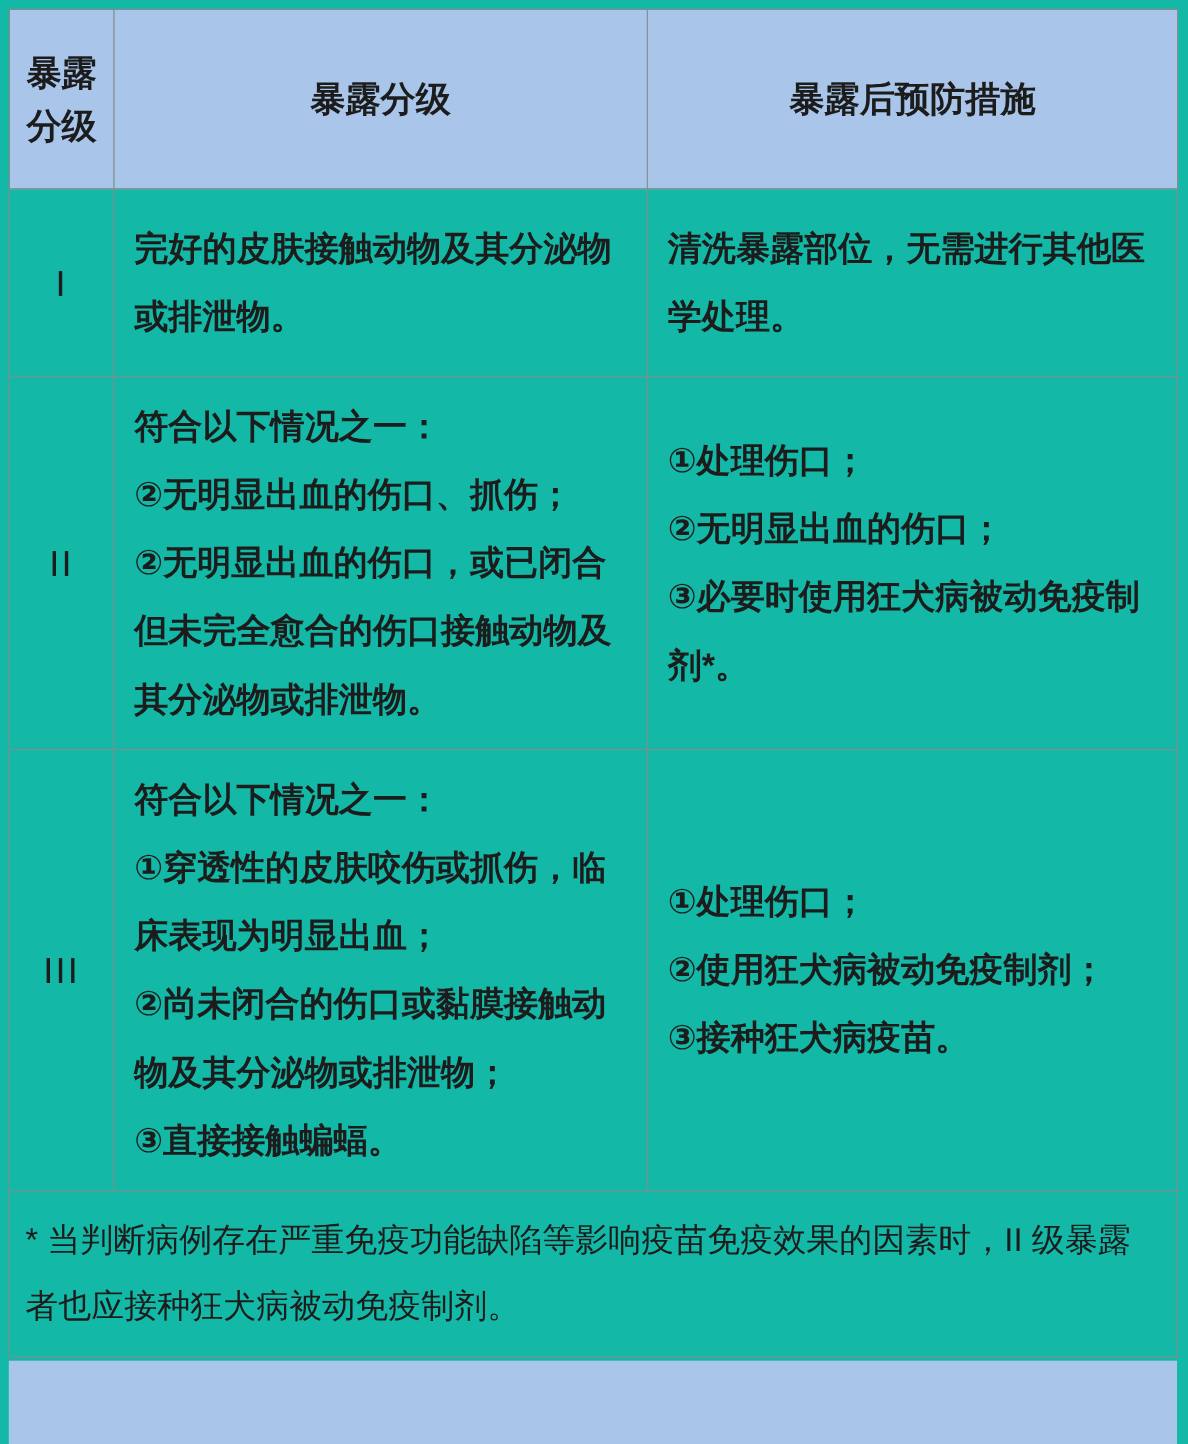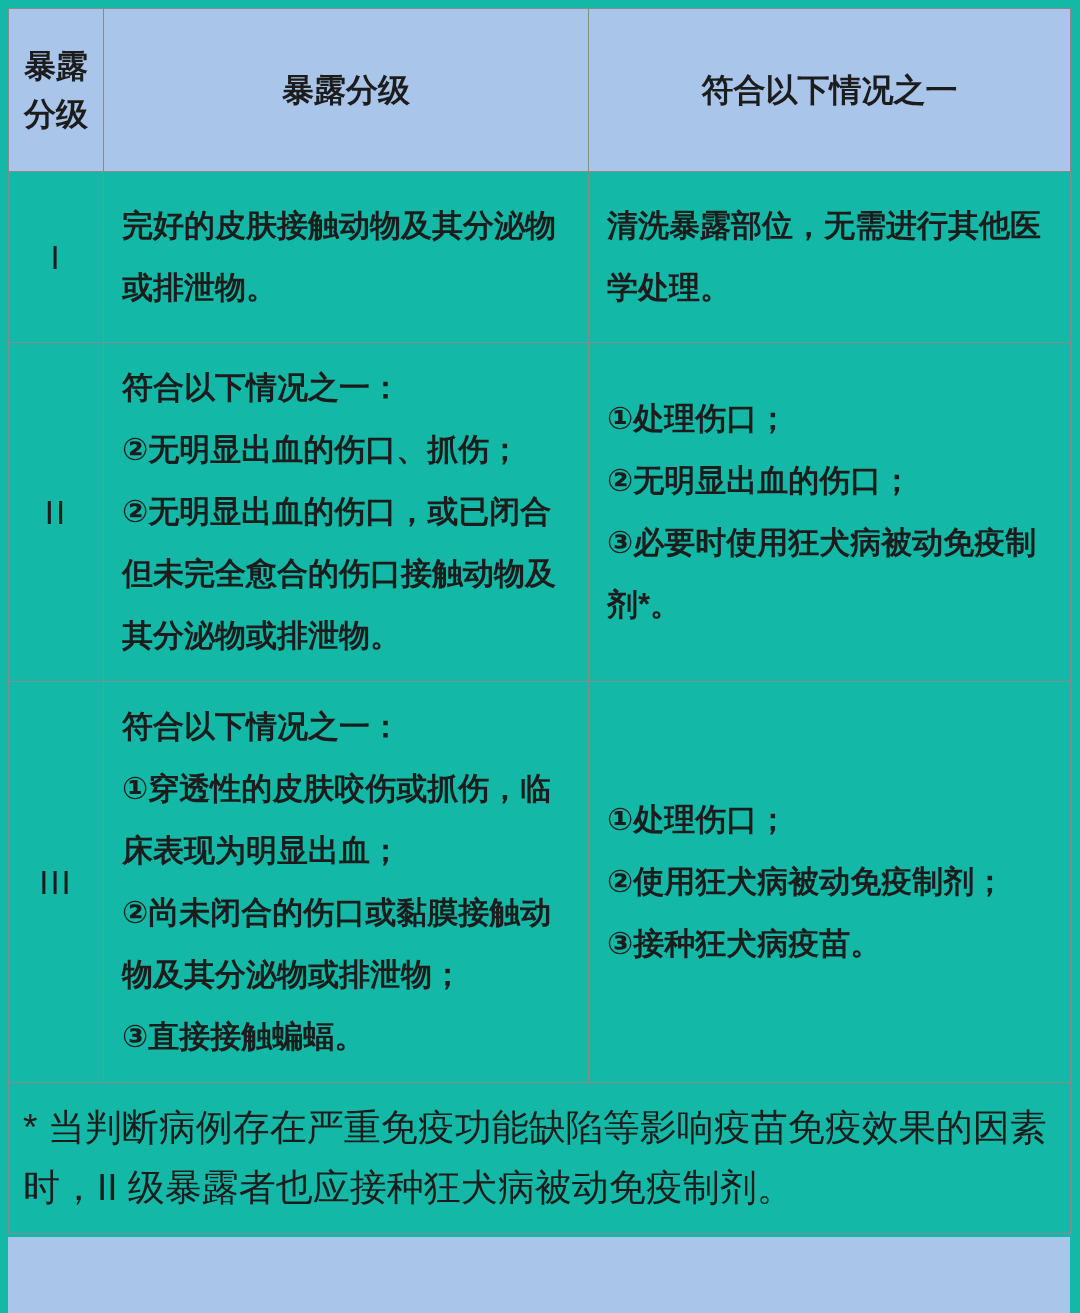--- a/index.html
+++ b/index.html
@@ -57,21 +57,21 @@
   td.content-cell {
     vertical-align: middle;
     font-size: 31px;
     line-height: 62px;
     padding: 14px 12px 14px 18px;
   }
   td.content-cell .item { display: block; font-weight: bold; }
   tr.note-row { height: 151px; }
   td.note-cell {
     vertical-align: middle;
-    font-size: 37px;
+    font-size: 30px;
     line-height: 60px;
     padding: 6px 18px 6px 14px;
   }
   .bottom-bar {
     width: 1062px;
     height: 95px;
     margin-top: 3px;
     background: var(--bottom-bar-bg);
   }
 </style>
@@ -83,21 +83,21 @@
   <table class="exposure-table">
     <colgroup>
       <col class="col-level">
       <col class="col-contact">
       <col class="col-prevent">
     </colgroup>
     <thead>
       <tr class="header-row">
         <th class="header-cell">暴露分级</th>
         <th class="header-cell">暴露分级</th>
-        <th class="header-cell">符合以下情况之一</th>
+        <th class="header-cell">暴露后预防措施</th>
       </tr>
     </thead>
     <tbody>
       <tr class="body-row-1">
         <td class="level-cell">I</td>
         <td class="content-cell">
           <span class="item">完好的皮肤接触动物及其分泌物或排泄物。</span>
         </td>
         <td class="content-cell">
           <span class="item">清洗暴露部位，无需进行其他医学处理。</span>

